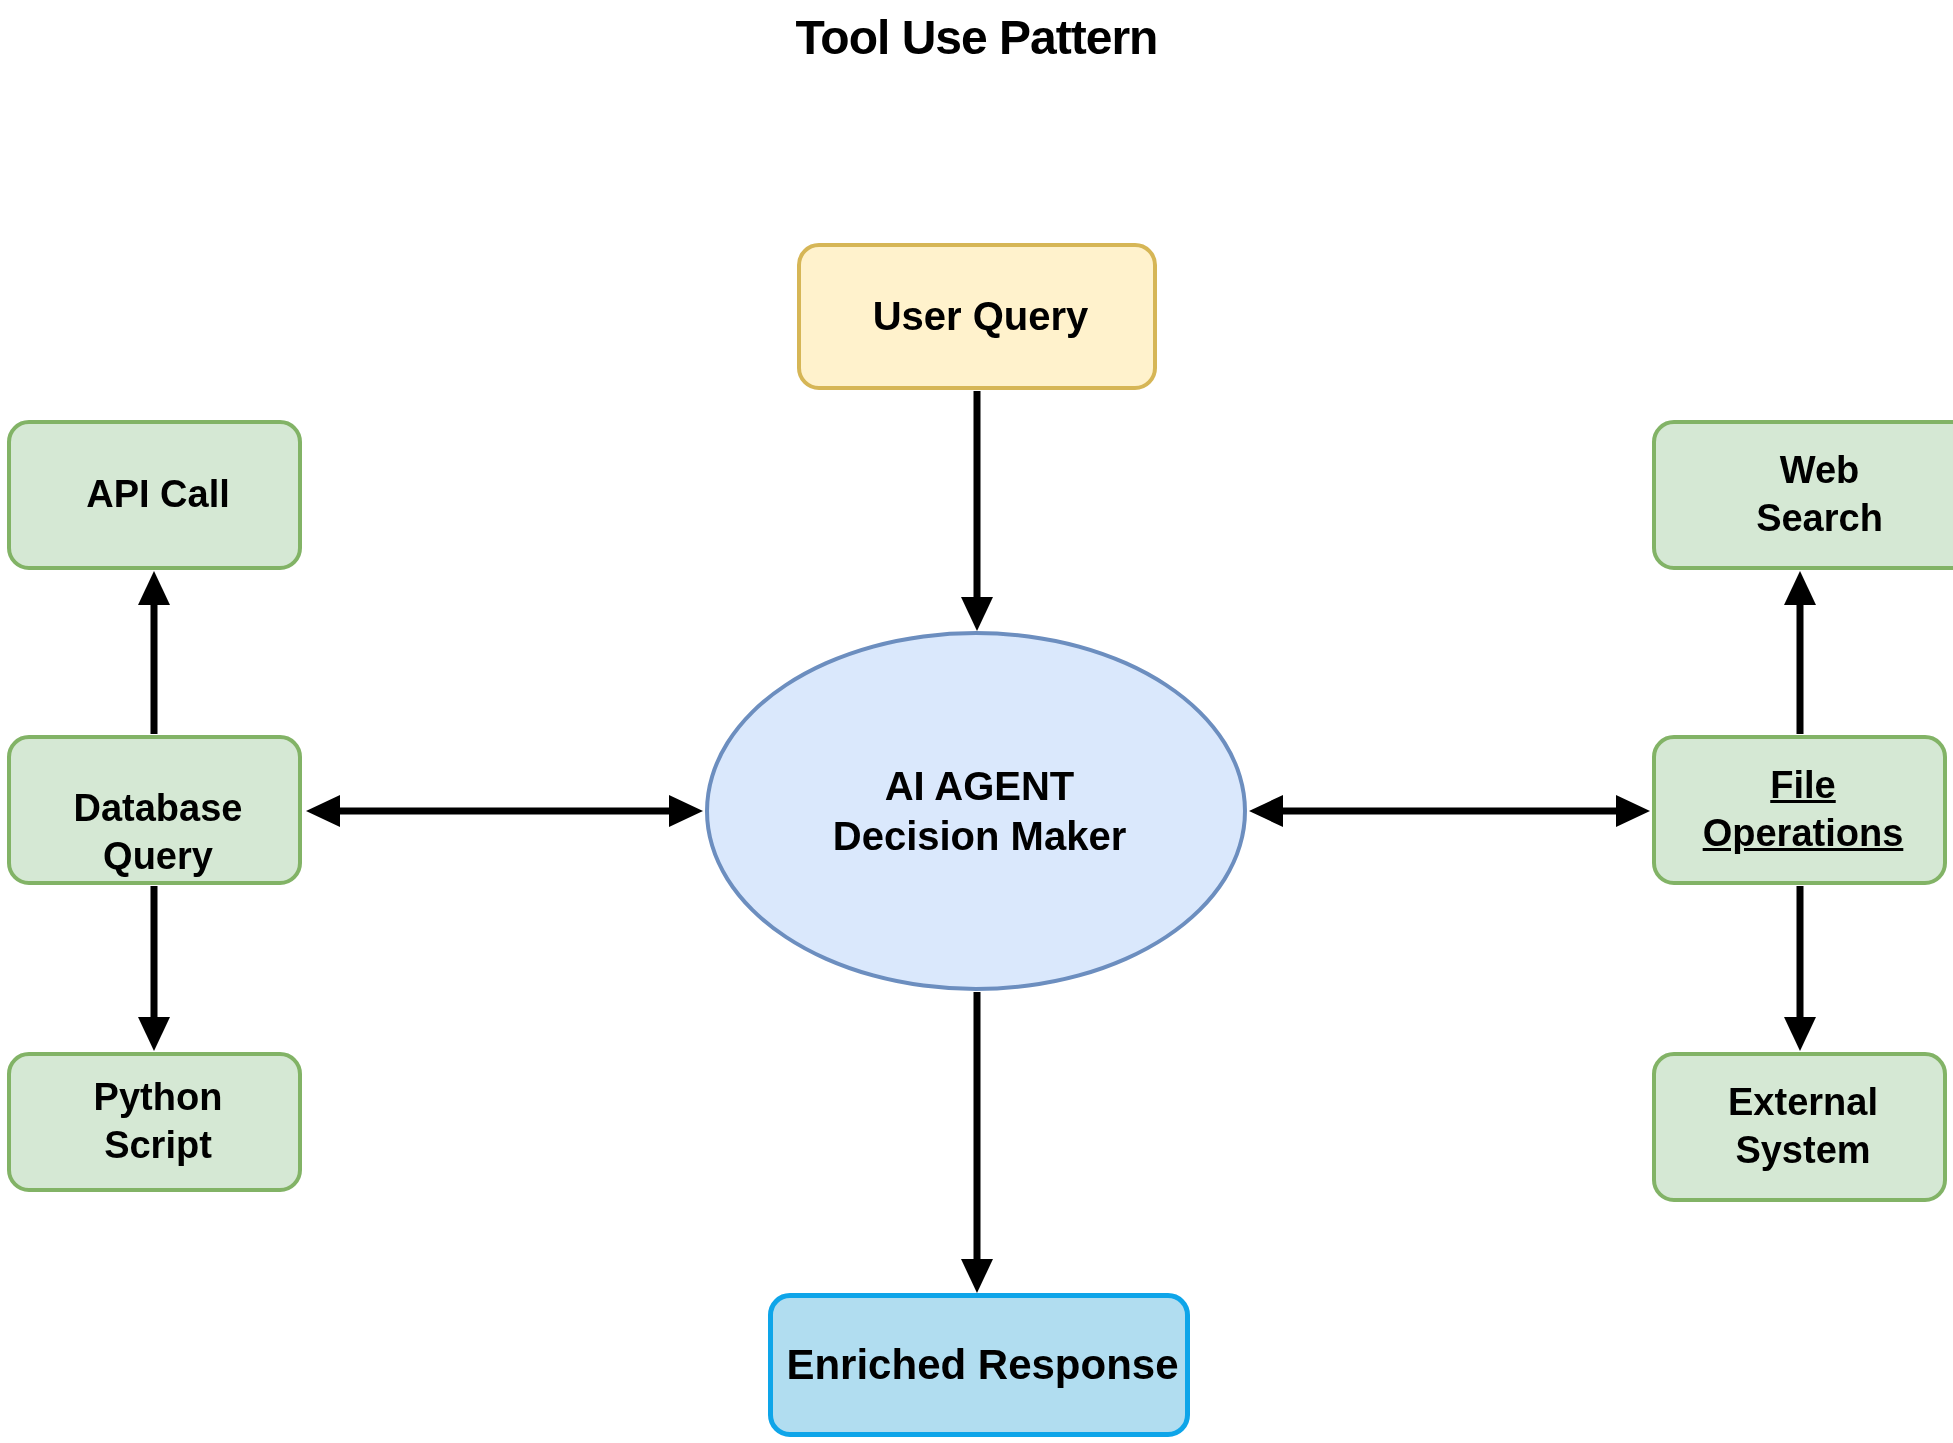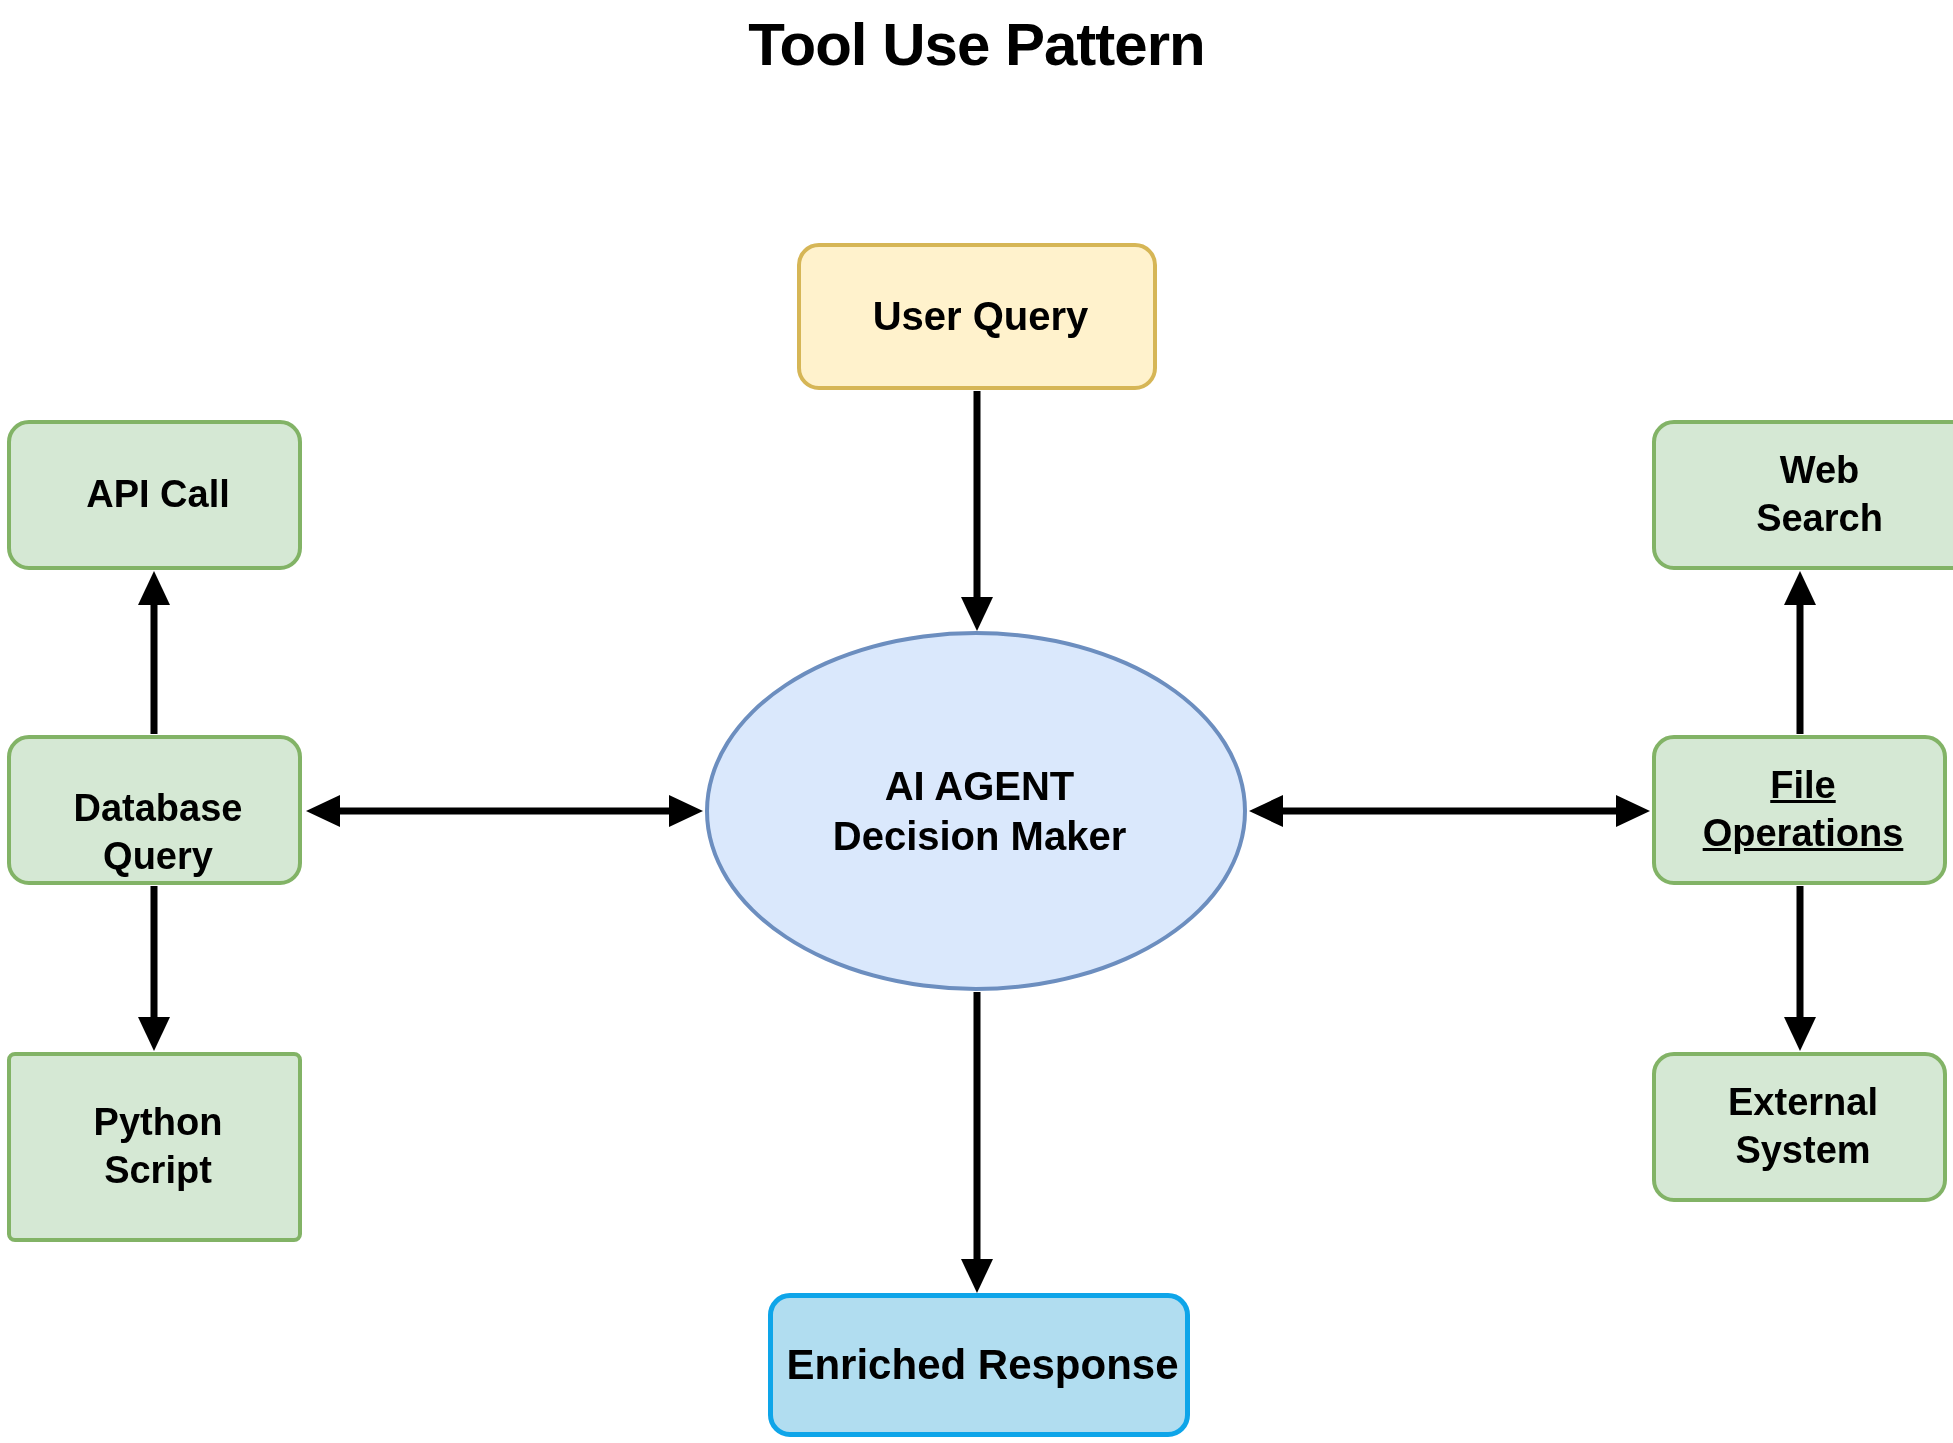--- a/index.html
+++ b/index.html
@@ -11,21 +11,21 @@
     font-family: "Liberation Sans", sans-serif;
     overflow: hidden;
   }
   .diagram-title {
     position: absolute;
     top: 10px;
     left: 0;
     width: 100%;
     margin: 0;
     text-align: center;
-    font-size: 60px;
+    font-size: 48px;
     font-weight: 700;
     letter-spacing: -1px;
     color: #000000;
   }
   .arrows-layer {
     position: absolute;
     left: 0;
     top: 0;
     width: 1953px;
     height: 1443px;
@@ -55,21 +55,21 @@
     border: 4px solid #6C8EBF;
     border-radius: 50%;
     font-size: 40px;
   }
   
   .pos-user-query      { left: 797px;  top: 243px;  width: 360px; height: 147px; }
   .pos-agent           { left: 705px;  top: 631px;  width: 542px; height: 360px; }
   .pos-enriched        { left: 768px;  top: 1293px; width: 422px; height: 144px; }
   .pos-api-call        { left: 7px;    top: 420px;  width: 295px; height: 150px; }
   .pos-database-query  { left: 7px;    top: 735px;  width: 295px; height: 150px; align-items: flex-end; }
-  .pos-python-script   { left: 7px;    top: 1052px; width: 295px; height: 190px; border-radius: 8px; }
+  .pos-python-script   { left: 7px;    top: 1052px; width: 295px; height: 140px; }
   .pos-web-search      { left: 1652px; top: 420px;  width: 328px; height: 150px; }
   .pos-file-operations { left: 1652px; top: 735px;  width: 295px; height: 150px; text-decoration: underline; }
   .pos-external-system { left: 1652px; top: 1052px; width: 295px; height: 150px; }
 </style>
 </head>
 <body>
 
 <div class="canvas">
 
   <h1 class="diagram-title">Tool Use Pattern</h1>

